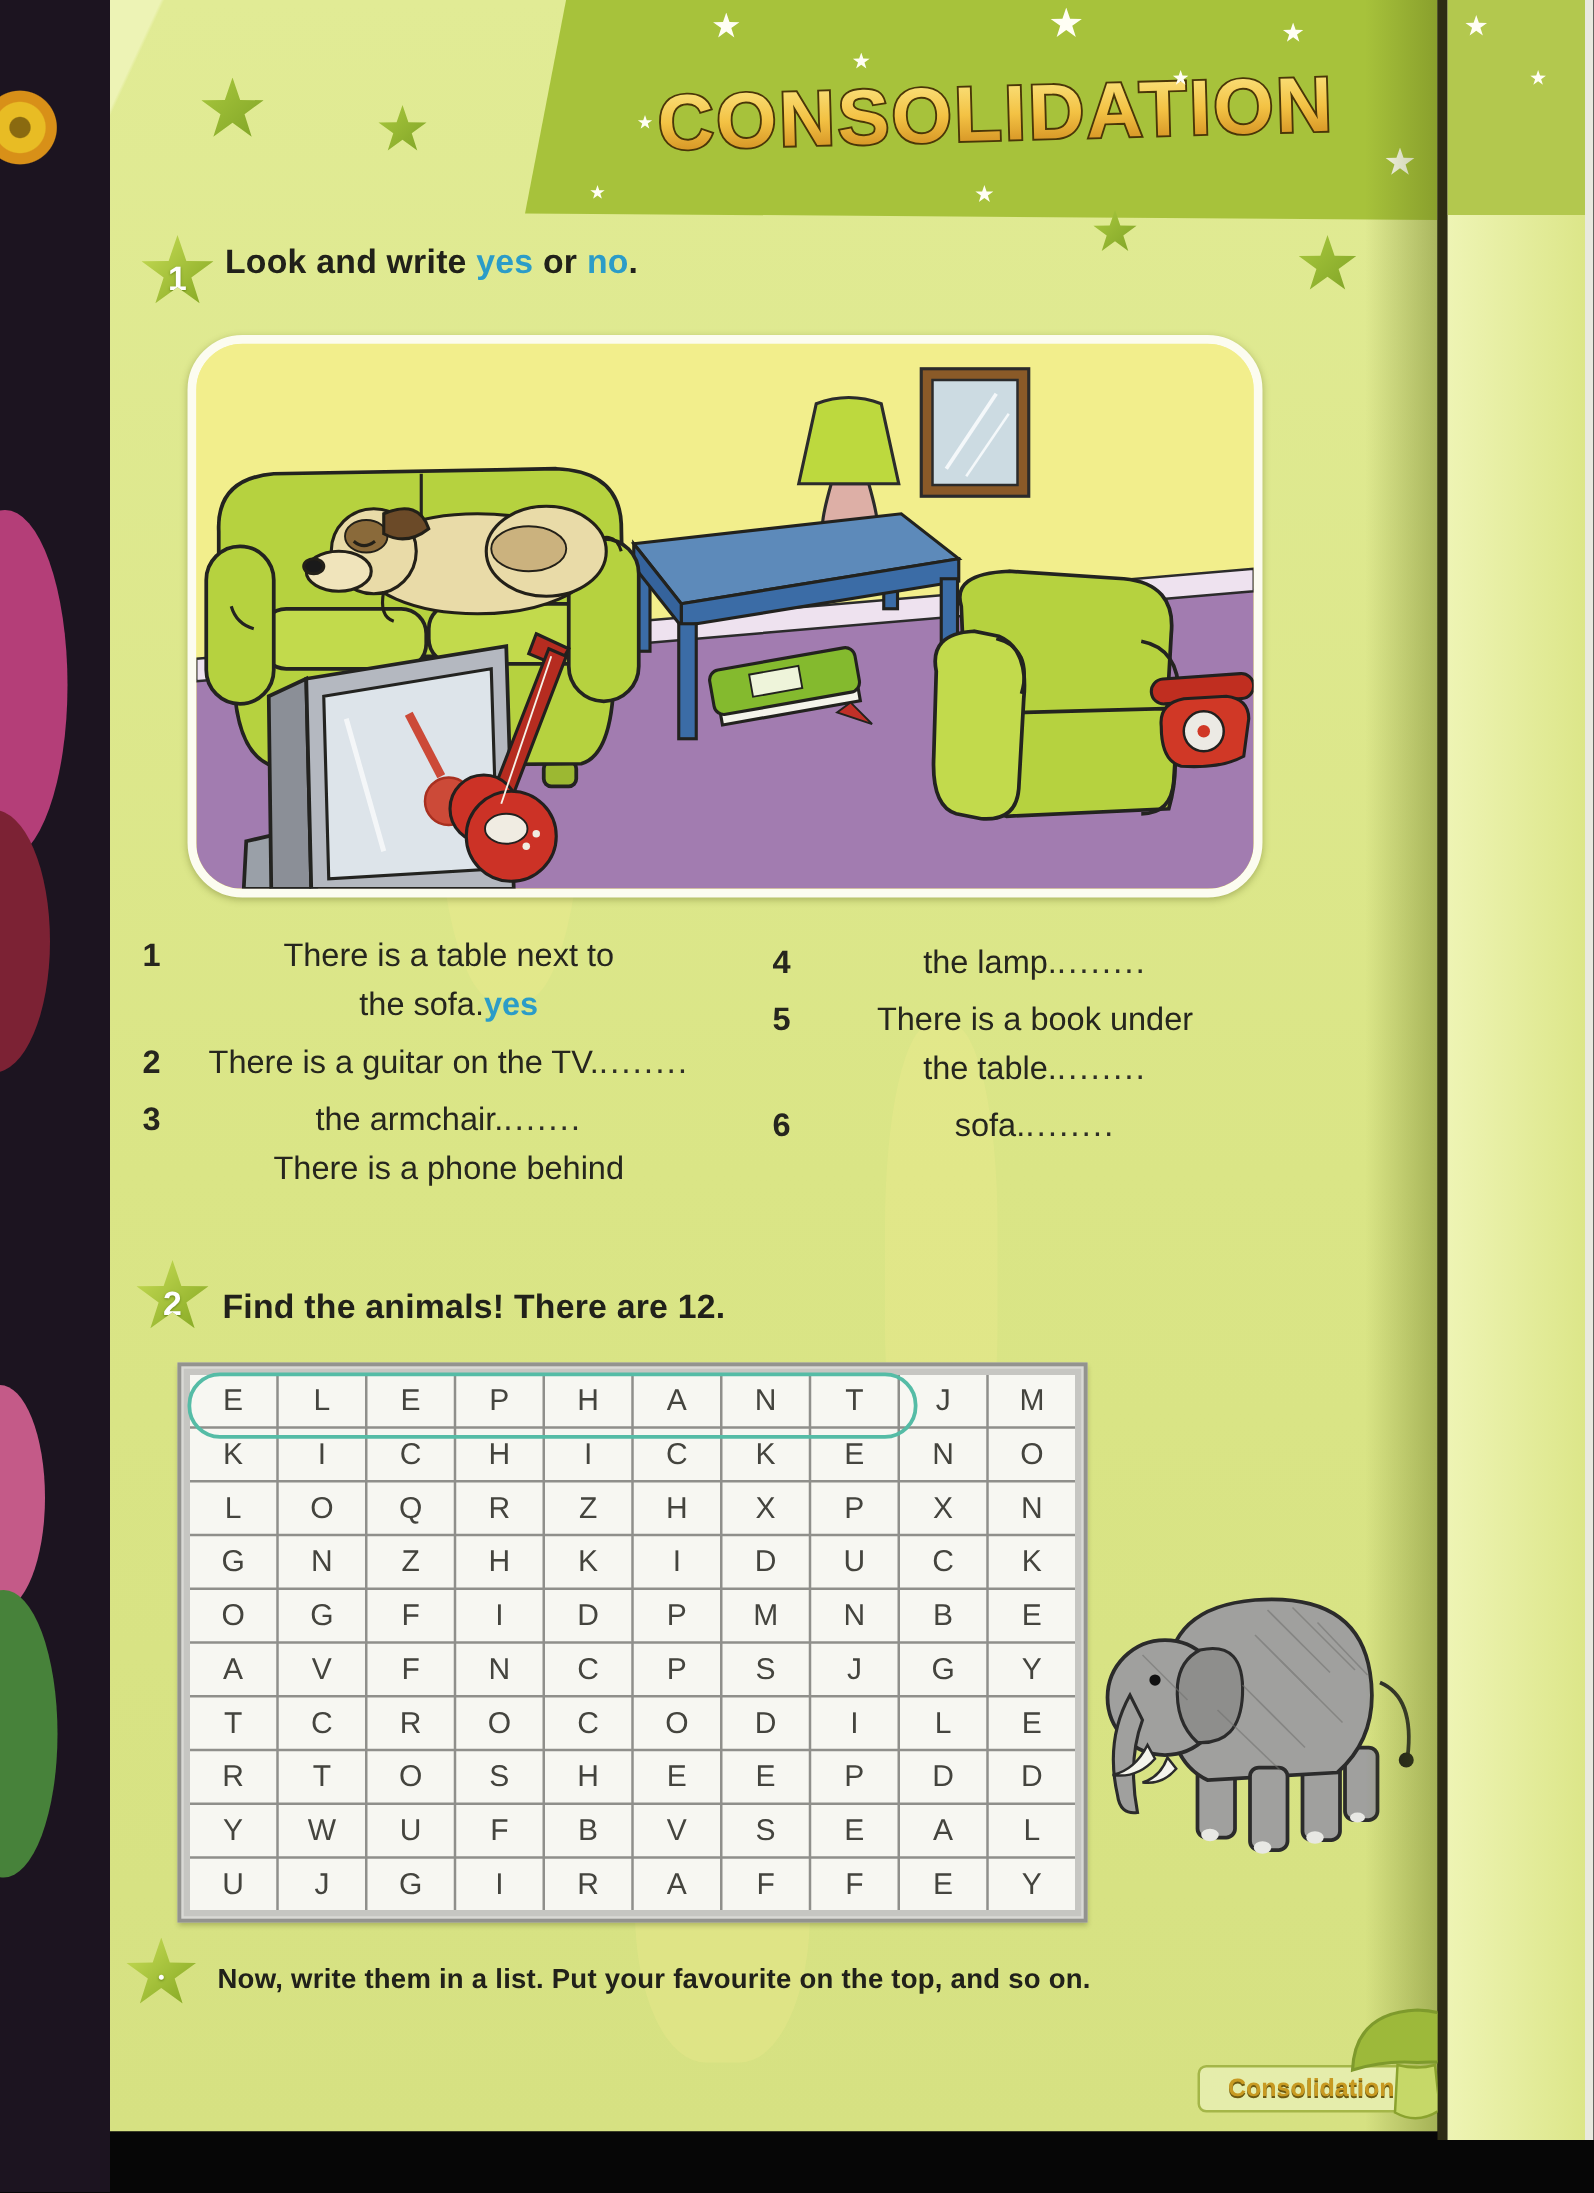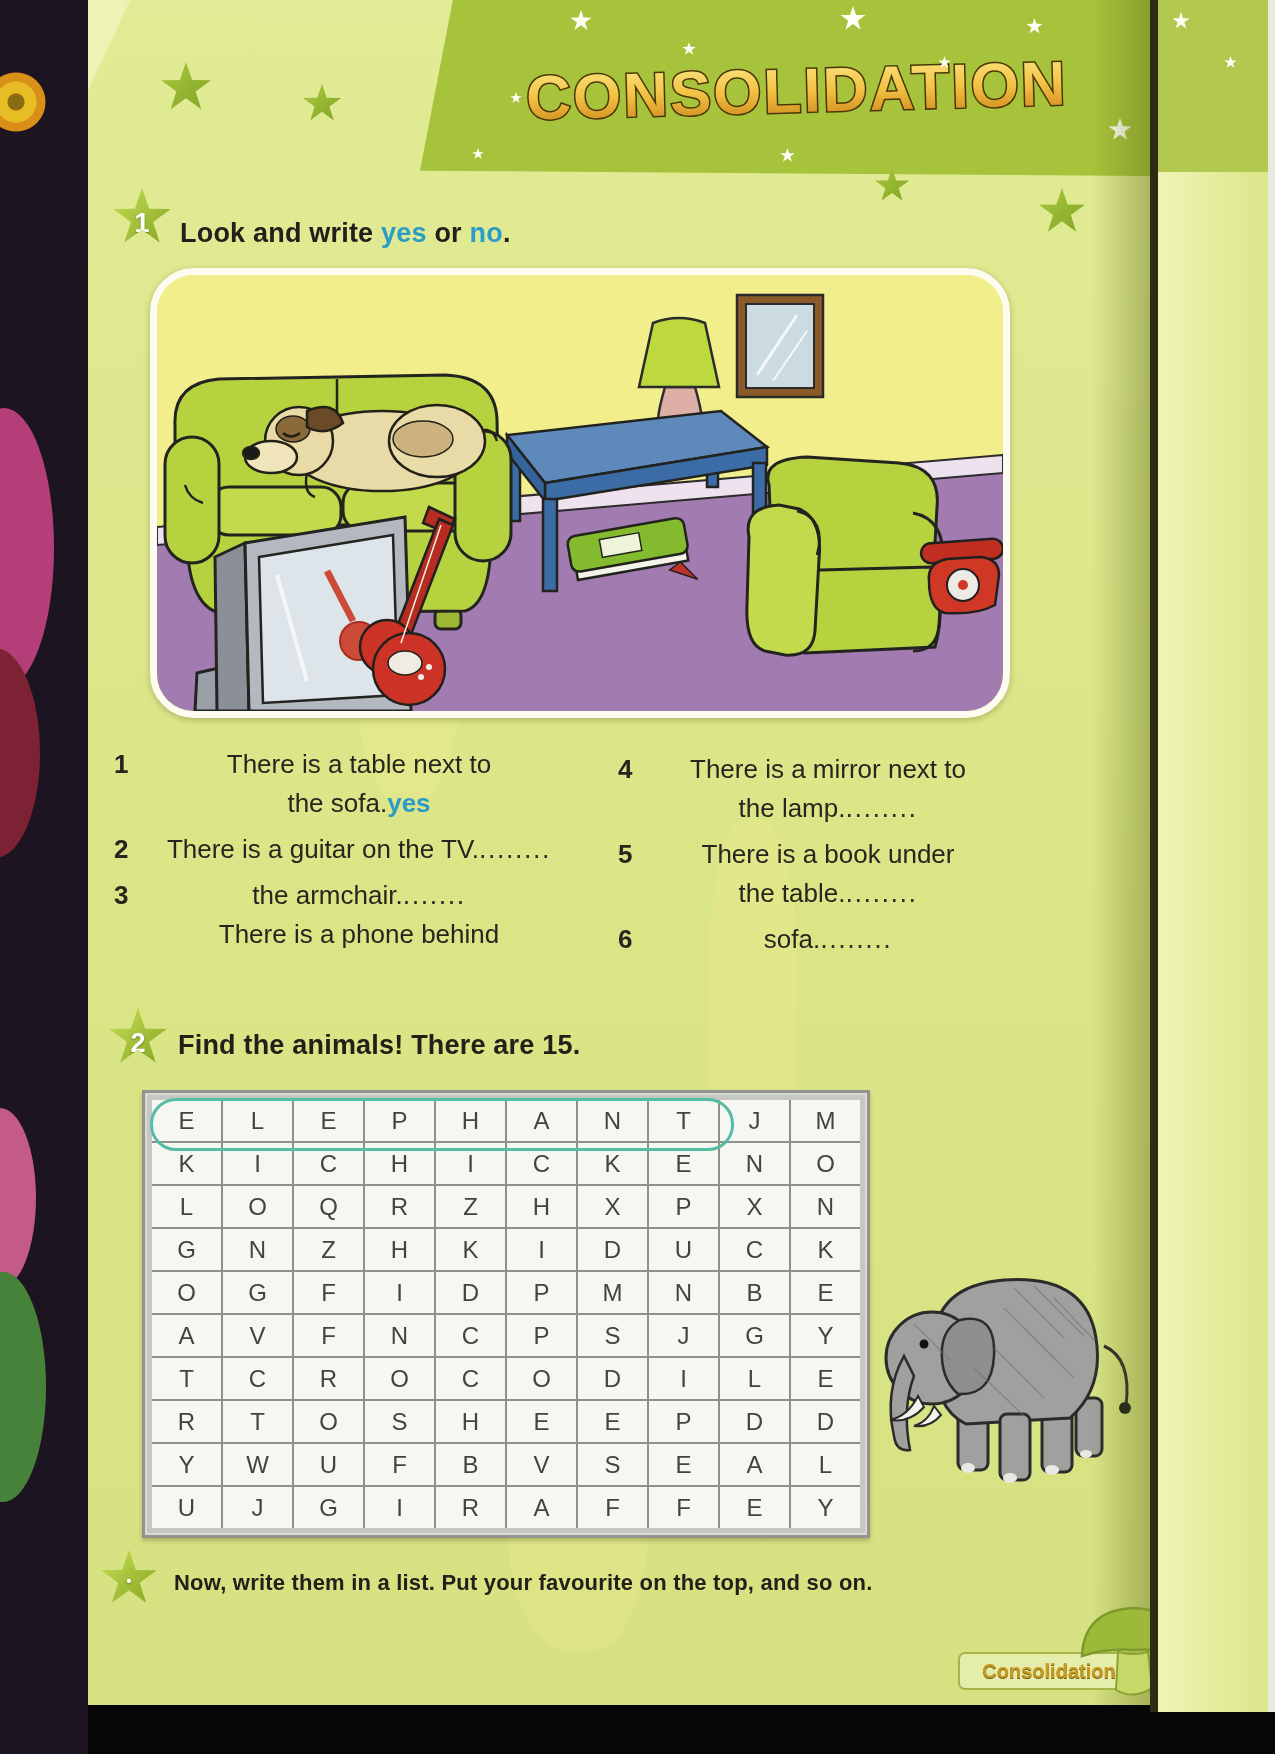--- a/index.html
+++ b/index.html
@@ -115,21 +115,21 @@
     </div>
 
     <div class="star green" style="left:72px;top:62px;width:52px;height:52px;"></div>
     <div class="star green" style="left:214px;top:84px;width:40px;height:40px;"></div>
     <div class="star green" style="left:786px;top:168px;width:36px;height:36px;"></div>
     <div class="star green" style="left:950px;top:188px;width:48px;height:48px;"></div>
 
     <div class="star badge" style="left:24px;top:188px;width:60px;height:60px;">
       <span>1</span>
     </div>
-    <div class="h-line" style="left:92px;top:218px;">
+    <div class="h-line" style="left:92px;top:194px;">
       <span>Look and write </span><span class="blue">yes</span><span> or </span><span class="blue">no</span><span>.</span>
     </div>
 
     <div class="illus">
       <svg width="846" height="436" viewBox="0 0 846 436">
         <rect x="0" y="0" width="846" height="436" fill="#f2ee8c"></rect>
         <polygon points="0,268 846,196 846,436 0,436" fill="#a27cb0"></polygon>
         <polygon points="0,252 846,180 846,198 0,270" fill="#eee2ef" stroke="#2b2b2b" stroke-width="2"></polygon>
 
         <g stroke="#2b2b2b" stroke-width="2.5">
@@ -260,23 +260,20 @@
                 <span>There is a phone behind</span>
               </div>
           </div>
         </div>
       </div>
       <div class="qcol2">
         <div class="q-item">
           <span class="q-num">4</span>
           <div class="q-text">
             <div class="q-line">
-                <span>There is a mirror next to</span>
-              </div>
-            <div class="q-line">
                 <span>the lamp.</span>
               <span class="q-answer-blank">........</span>
               </div>
           </div>
         </div>
         <div class="q-item">
           <span class="q-num">5</span>
           <div class="q-text">
             <div class="q-line">
                 <span>There is a book under</span>
@@ -295,21 +292,21 @@
               <span class="q-answer-blank">........</span>
               </div>
           </div>
         </div>
       </div>
     </div>
 
     <div class="star badge" style="left:20px;top:1008px;width:60px;height:60px;">
       <span>2</span>
     </div>
-    <div class="h-line" style="left:90px;top:1030px;"><span>Find the animals! There are 15.</span></div>
+    <div class="h-line" style="left:90px;top:1030px;"><span>Find the animals! There are 12.</span></div>
 
     <div class="ws-frame">
       <div class="ws-grid">
           <div class="ws-cell">E</div>
           <div class="ws-cell">L</div>
           <div class="ws-cell">E</div>
           <div class="ws-cell">P</div>
           <div class="ws-cell">H</div>
           <div class="ws-cell">A</div>
           <div class="ws-cell">N</div>

